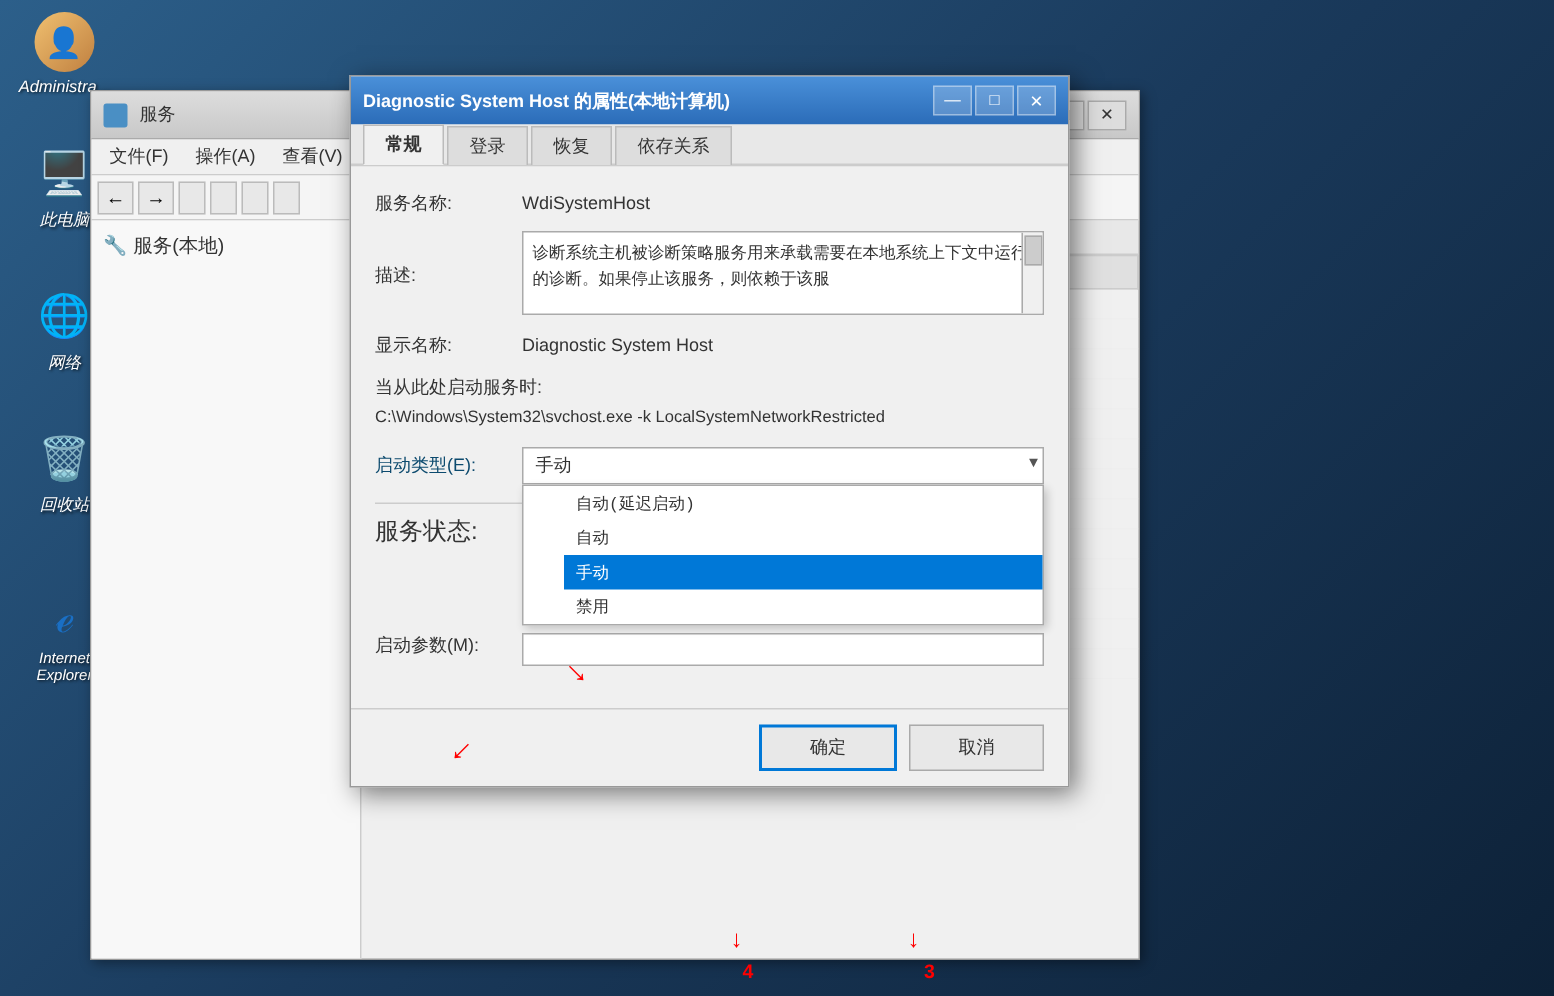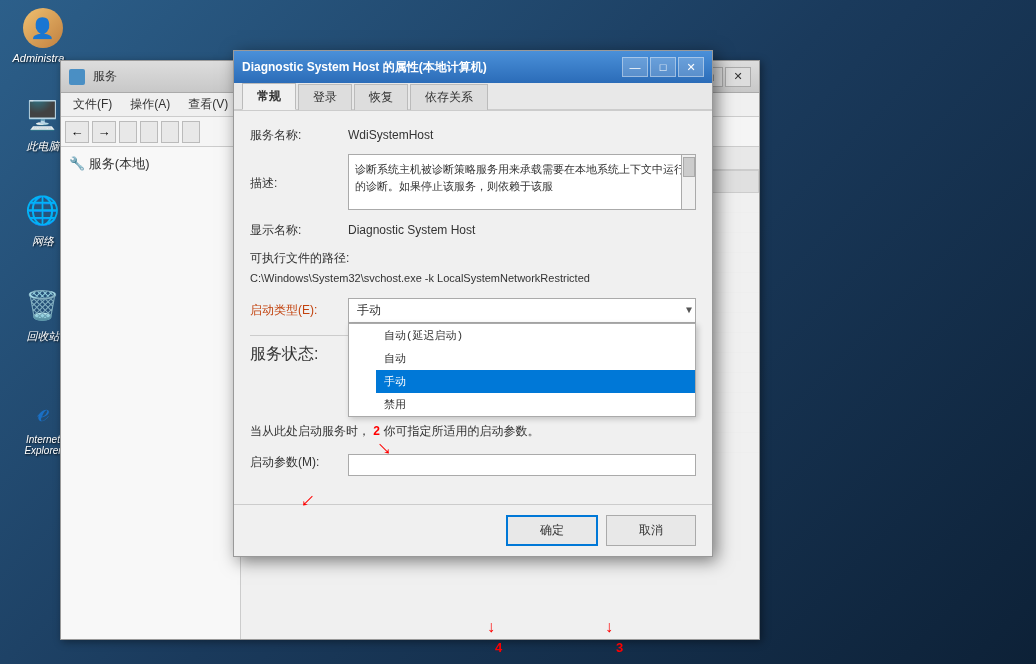--- a/index.html
+++ b/index.html
@@ -314,21 +314,21 @@
     .startup-row {
       display: flex;
       align-items: center;
       margin-bottom: 12px;
       gap: 8px;
       position: relative;
     }
     .startup-label {
       width: 90px;
       font-size: 12px;
-      color: #c2410c;
+      color: #0c4a6e;
     }
 
     .dropdown-container {
       position: relative;
       flex: 1;
       font-family: Liberation Mono, monospace;
     }
 
     .dropdown-select {
       width: 100%;
@@ -679,21 +679,21 @@
           </div>
         </div>
       </div>
 
       <div class="field-row">
         <span class="field-label">显示名称:</span>
         <span class="field-value">Diagnostic System Host</span>
       </div>
 
       <div class="exe-path">
-        <div class="path-label">可执行文件的路径:</div>
+        <div class="path-label">当从此处启动服务时:</div>
         <div>C:\Windows\System32\svchost.exe -k LocalSystemNetworkRestricted</div>
       </div>
 
       <div class="startup-row">
         <span class="startup-label">启动类型(E):</span>
         <div class="dropdown-container">
           <div class="dropdown-select">
             <span>手动</span>
           </div>
           <span class="dropdown-arrow">▼</span>
@@ -713,25 +713,20 @@
         <span style="color:red; font-size:13px; margin-left:6px; font-weight:bold;">1</span>
       </div>
 
       <div class="action-buttons">
         <button class="action-btn primary">启动(S)</button>
         <button class="action-btn" disabled="">停止(T)</button>
         <button class="action-btn" disabled="">暂停(P)</button>
         <button class="action-btn" disabled="">恢复(R)</button>
       </div>
 
-      <div class="startup-info">
-        <span>当从此处启动服务时，</span>
-        <span style="color:red; font-weight:bold;">2</span>
-        <span>你可指定所适用的启动参数。</span>
-      </div>
 
       <div class="param-row">
         <span class="param-label">启动参数(M):</span>
         <input class="param-input" type="text" value="" style="">
       </div>
 
     </div>
 
     <div class="dialog-footer">
       <button class="footer-btn ok-btn">确定</button>

